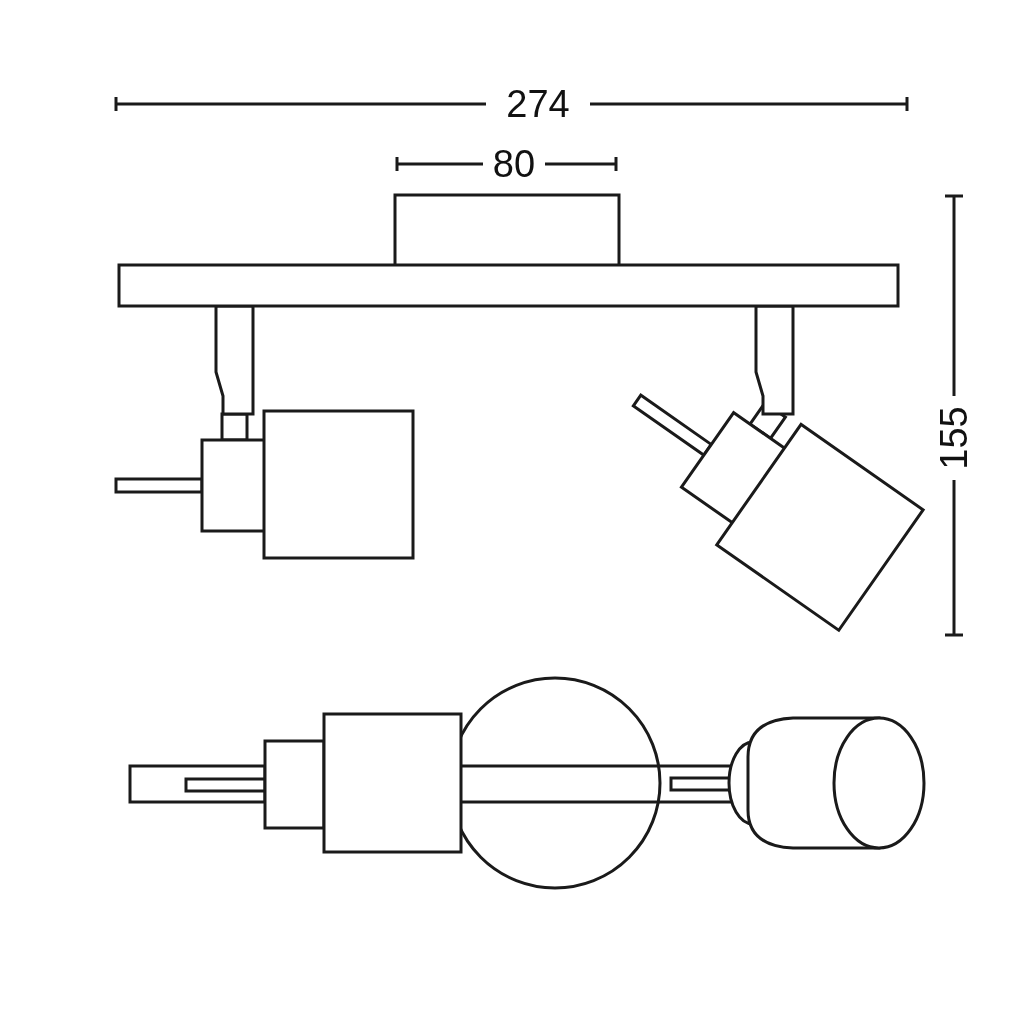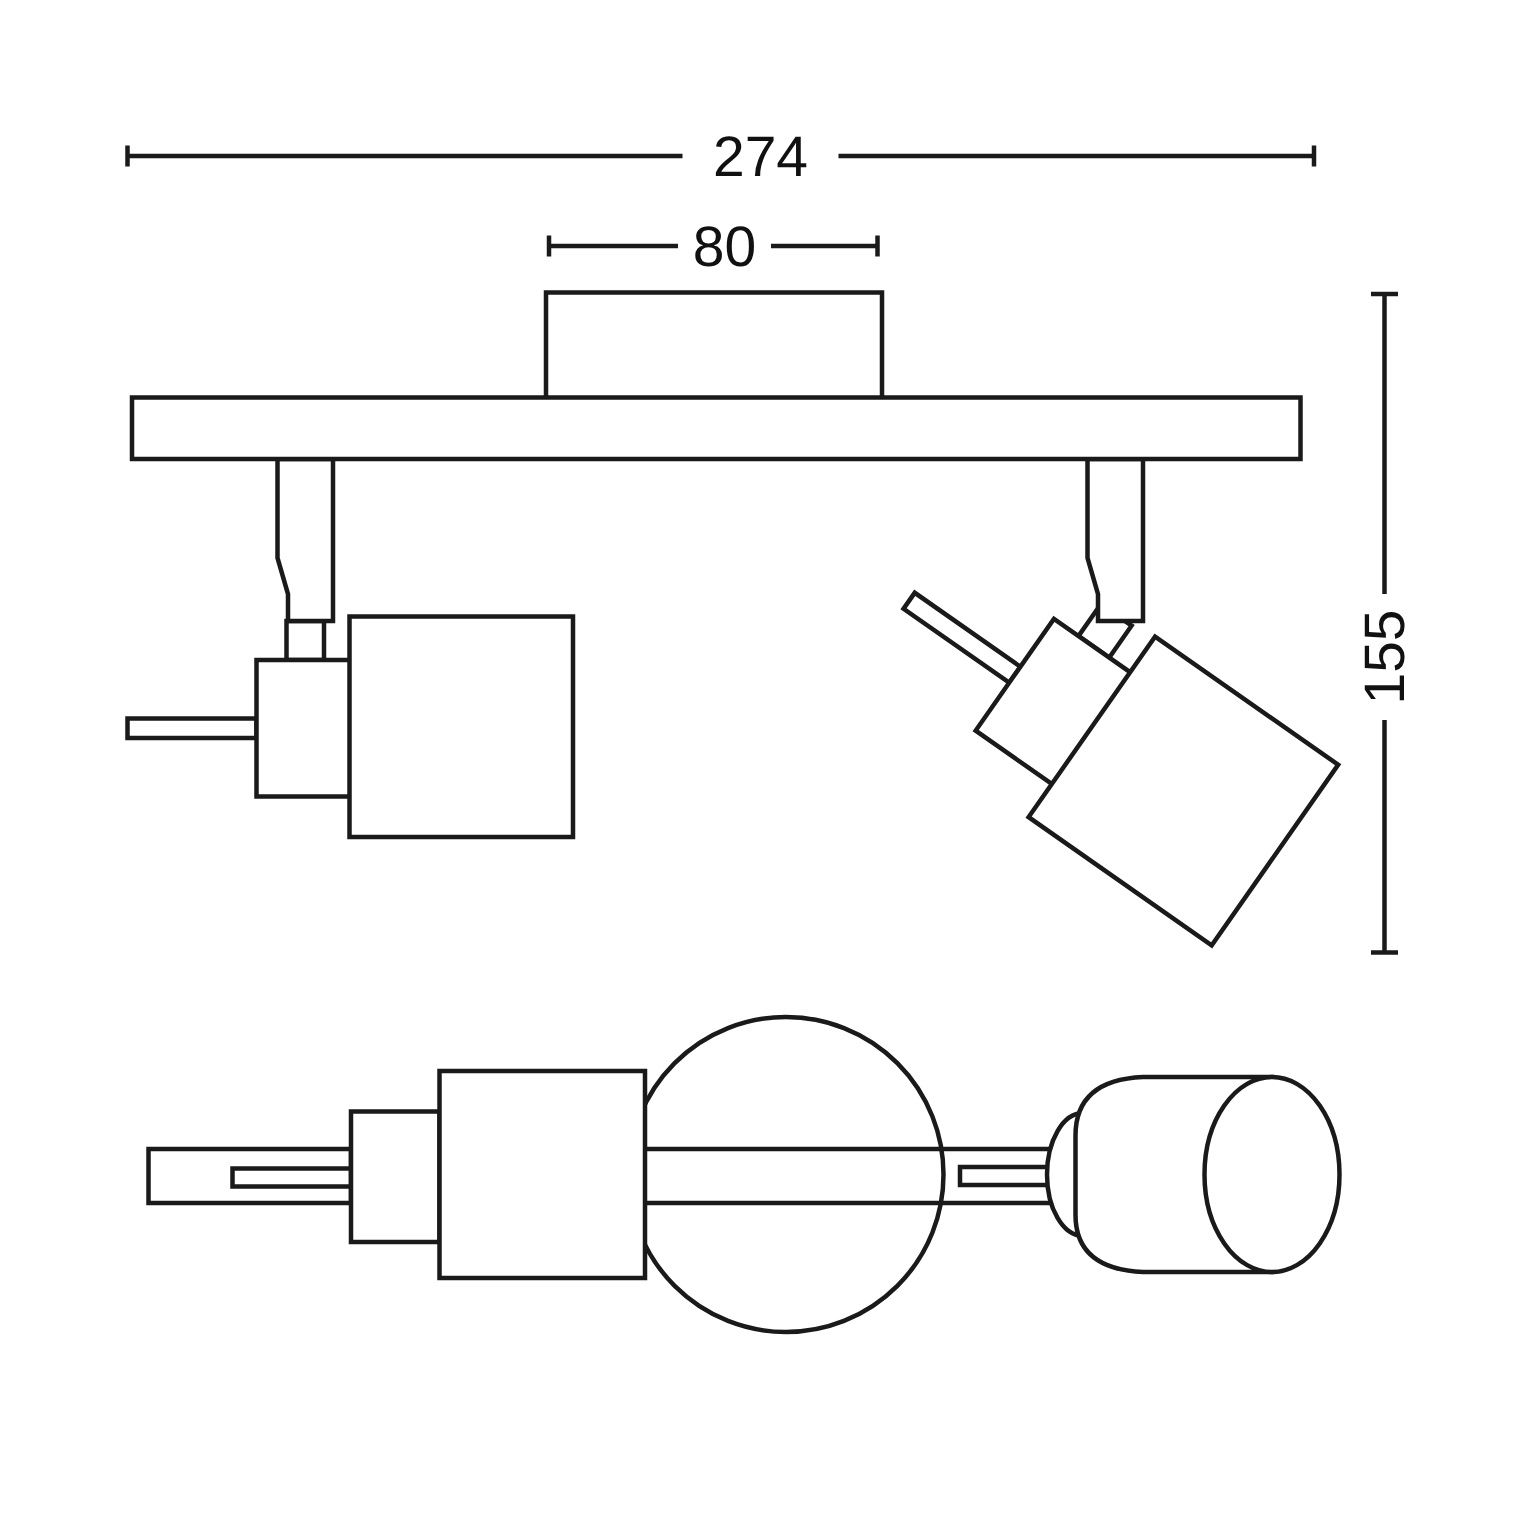--- a/index.html
+++ b/index.html
@@ -7,20 +7,21 @@
     padding: 0;
     background: #ffffff;
     width: 1010px;
     height: 1010px;
     font-family: "Liberation Sans", sans-serif;
   }
   .stage {
     width: 805px;
     height: 1010px;
     position: relative;
+    margin-left: 31px;
   }
   svg { display: block; }
   .ln   { stroke: #1a1a1a; stroke-width: 3; fill: none; }
   .shape{ stroke: #1a1a1a; stroke-width: 3; fill: #ffffff; }
   .tick { stroke: #1a1a1a; stroke-width: 3; fill: none; }
   .dimtext {
     fill: #111111;
     font-family: "Liberation Sans", sans-serif;
     font-size: 38px;
     font-weight: 400;

